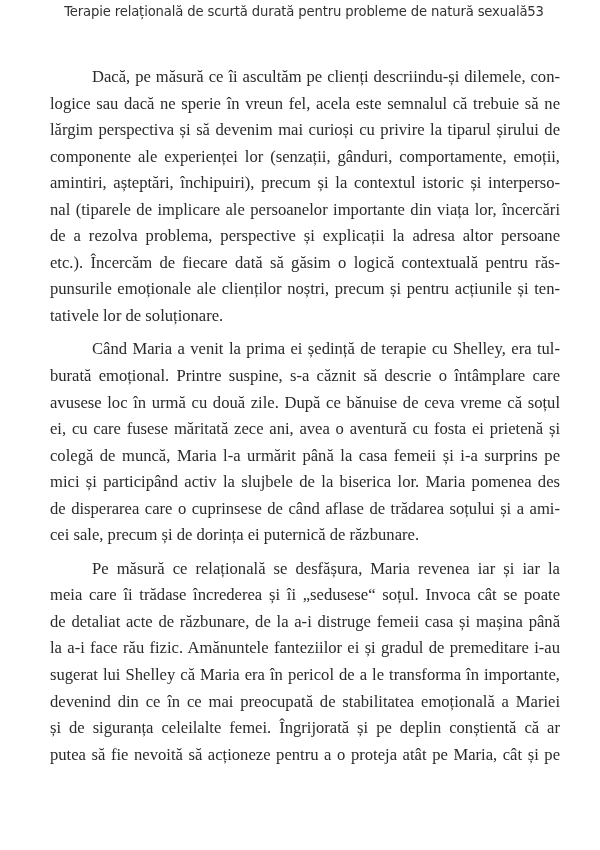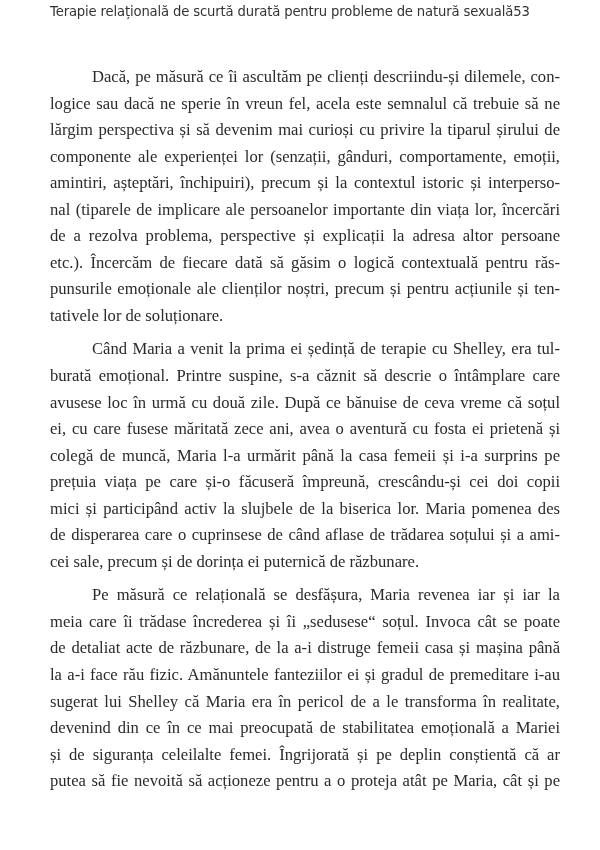--- a/index.html
+++ b/index.html
@@ -1,20 +1,20 @@
 <!DOCTYPE html>
 <html><head>
 <meta charset="utf-8">
 <style>
   html, body { margin: 0; padding: 0; background: #ffffff; }
   body { width: 600px; height: 850px; overflow: hidden; position: relative; color: #2a2a2a; }
   .running-head {
     position: absolute; top: 4px; left: 50px; width: 510px;
     font-family: "DejaVu Sans", sans-serif; font-size: 13.2px; color: #333;
-    display: flex; justify-content: flex-start; align-items: baseline;
+    display: flex; justify-content: center; align-items: baseline;
     letter-spacing: -0.15px;
   }
   .running-head .pg { margin-right: 2px; }
   .body-text {
     position: absolute; top: 64px; left: 50px; width: 510px;
     font-family: "Liberation Serif", serif; font-size: 16.6px; line-height: 26.55px;
     text-align: justify; hyphens: manual;
   }
   .body-text .line { display: block; text-align: justify; text-align-last: justify; white-space: nowrap; }
   .body-text .line.last { text-align-last: left; }
@@ -41,28 +41,27 @@
       <span class="line">etc.). Încercăm de fiecare dată să găsim o logică contextuală pentru răs-</span>
       <span class="line">punsurile emoționale ale clienților noștri, precum și pentru acțiunile și ten-</span>
       <span class="line last">tativele lor de soluționare.</span>
     </div>
     <div class="para">
       <span class="line">Când Maria a venit la prima ei ședință de terapie cu Shelley, era tul-</span>
       <span class="line">burată emoțional. Printre suspine, s-a căznit să descrie o întâmplare care</span>
       <span class="line">avusese loc în urmă cu două zile. După ce bănuise de ceva vreme că soțul</span>
       <span class="line">ei, cu care fusese măritată zece ani, avea o aventură cu fosta ei prietenă și</span>
       <span class="line">colegă de muncă, Maria l-a urmărit până la casa femeii și i-a surprins pe</span>
-      <span class="line">prețuia viața pe care și-o făcuseră împreună, crescându-și cei doi copii</span>
       <span class="line">mici și participând activ la slujbele de la biserica lor. Maria pomenea des</span>
       <span class="line">de disperarea care o cuprinsese de când aflase de trădarea soțului și a ami-</span>
       <span class="line last">cei sale, precum și de dorința ei puternică de răzbunare.</span>
     </div>
     <div class="para">
       <span class="line">Pe măsură ce relațională se desfășura, Maria revenea iar și iar la</span>
       <span class="line">meia care îi trădase încrederea și îi „sedusese“ soțul. Invoca cât se poate</span>
       <span class="line">de detaliat acte de răzbunare, de la a-i distruge femeii casa și mașina până</span>
       <span class="line">la a-i face rău fizic. Amănuntele fanteziilor ei și gradul de premeditare i-au</span>
-      <span class="line">sugerat lui Shelley că Maria era în pericol de a le transforma în realitate,</span>
+      <span class="line">sugerat lui Shelley că Maria era în pericol de a le transforma în importante,</span>
       <span class="line">devenind din ce în ce mai preocupată de stabilitatea emoțională a Mariei</span>
       <span class="line">și de siguranța celeilalte femei. Îngrijorată și pe deplin conștientă că ar</span>
       <span class="line">putea să fie nevoită să acționeze pentru a o proteja atât pe Maria, cât și pe</span>
     </div>
   </div>
 
 </body></html>

